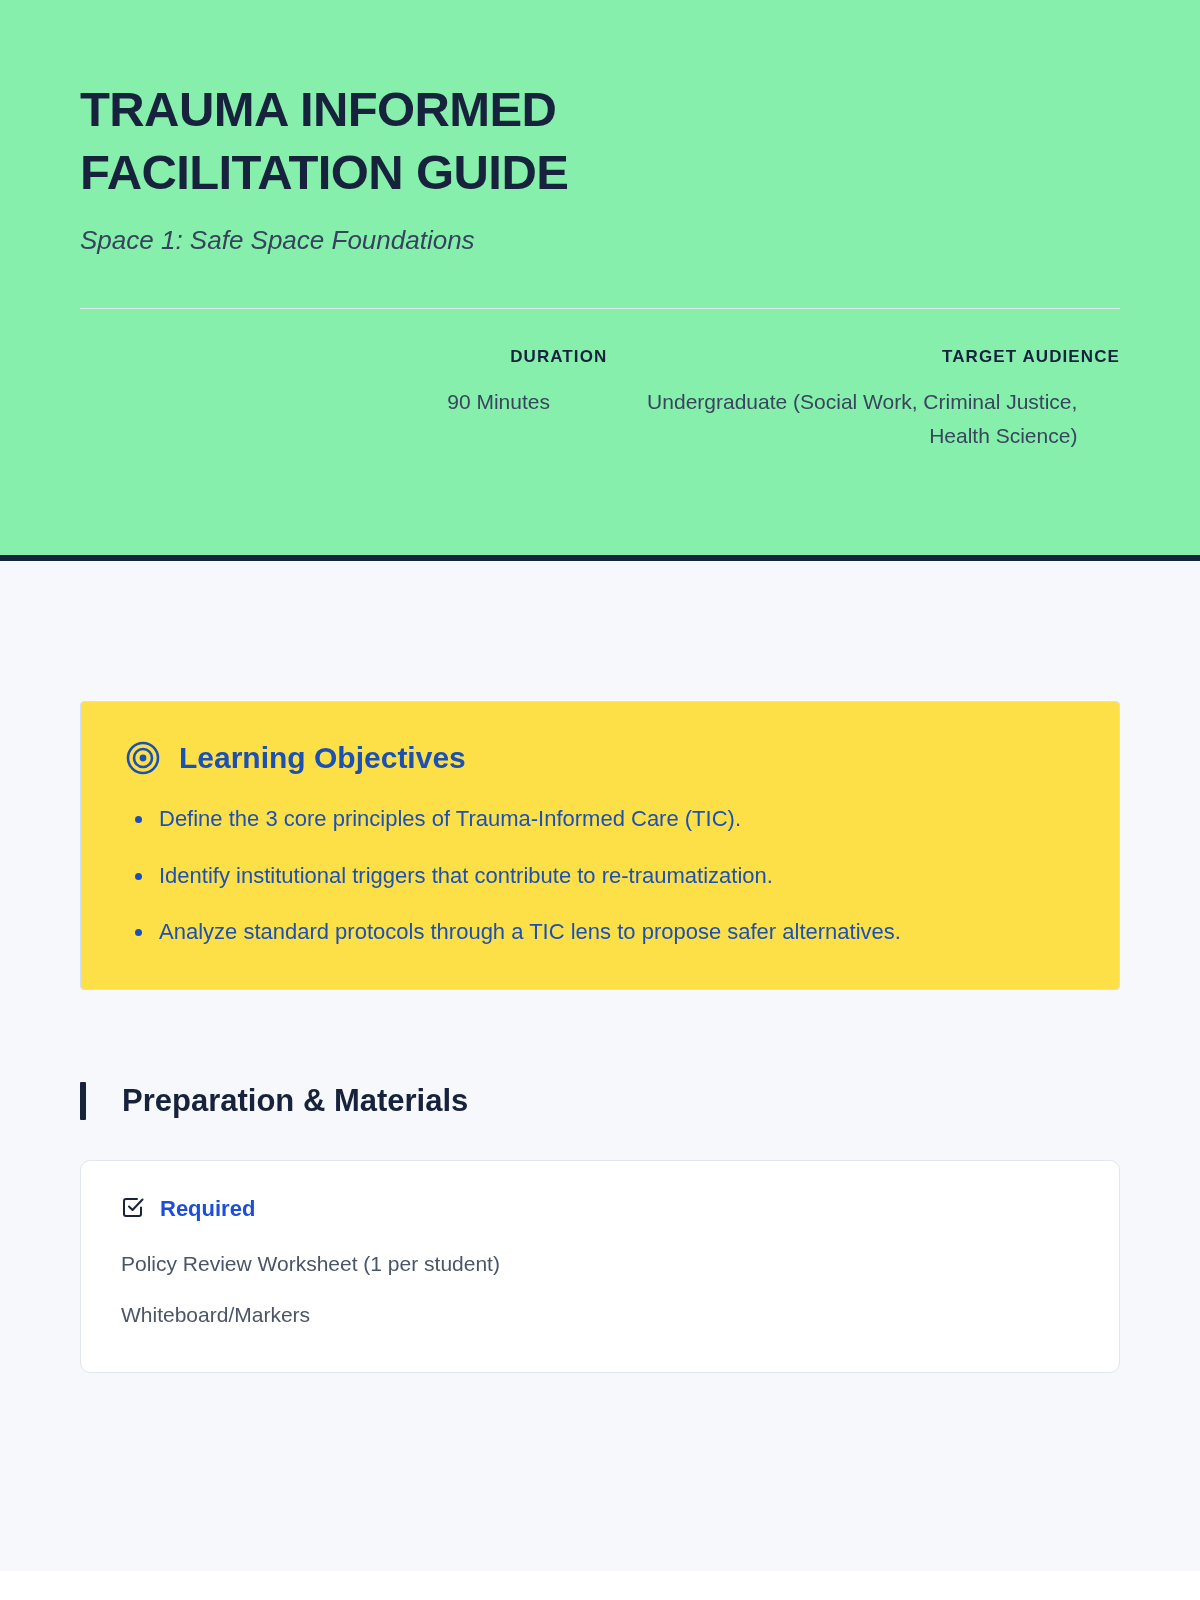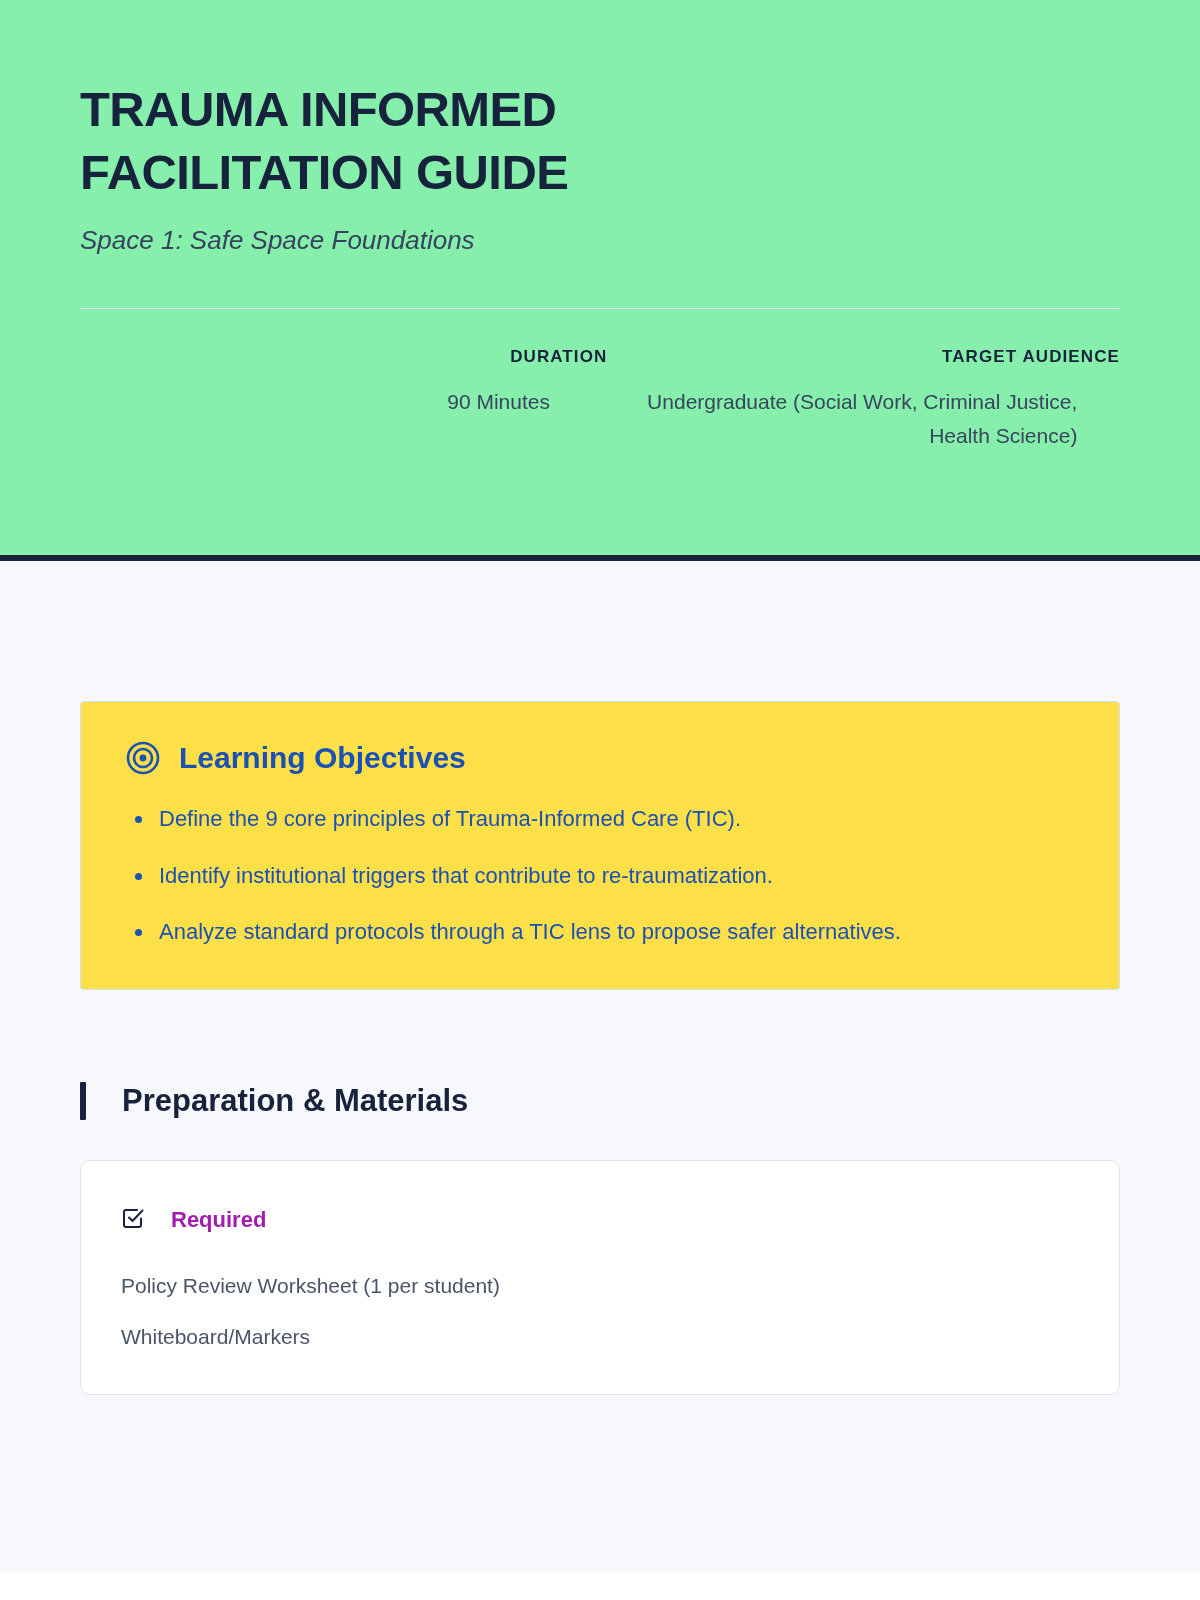--- a/index.html
+++ b/index.html
@@ -154,22 +154,22 @@
   }
   .card-head {
     display: flex;
     align-items: center;
     gap: 14px;
     margin-bottom: 24px;
   }
   .card-title {
     font-size: 22px;
     font-weight: bold;
-    color: #a21caf;
-    margin: 12px;
+    color: #1d4ed8;
+    margin: 1px;
   }
   .card-list {
     list-style: none;
     margin: 0;
     padding: 0;
   }
   .card-list li {
     font-size: 21px;
     line-height: 1.6;
     color: #4a5568;
@@ -209,21 +209,21 @@
         <span class="target-icon">
           <svg width="36" height="36" viewBox="0 0 36 36" aria-hidden="true">
             <circle cx="18" cy="18" r="15" fill="none" stroke="#1b50b5" stroke-width="2.6"></circle>
             <circle cx="18" cy="18" r="9" fill="none" stroke="#1b50b5" stroke-width="2.6"></circle>
             <circle cx="18" cy="18" r="3.4" fill="#1b50b5"></circle>
           </svg>
         </span>
         <h2 class="callout-title">Learning Objectives</h2>
       </div>
       <ul class="obj-list">
-        <li>Define the 9 core principles of Trauma-Informed Care (TIC).</li>
+        <li>Define the 3 core principles of Trauma-Informed Care (TIC).</li>
         <li>Identify institutional triggers that contribute to re-traumatization.</li>
         <li>Analyze standard protocols through a TIC lens to propose safer alternatives.</li>
       </ul>
     </div>
 
     <div class="section-head">
       <span class="section-accent"></span>
       <h2 class="section-title">Preparation &amp; Materials</h2>
     </div>
 

